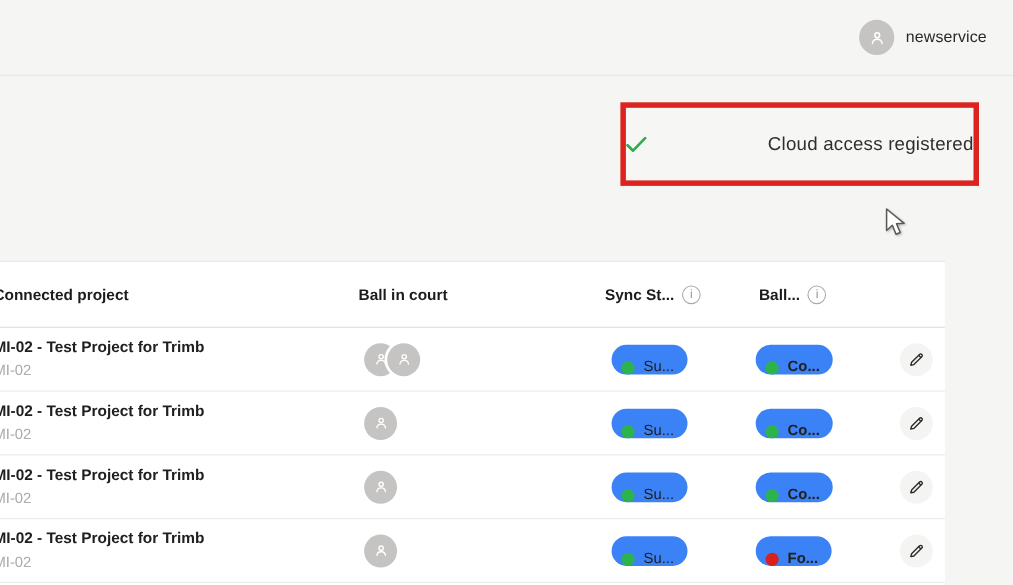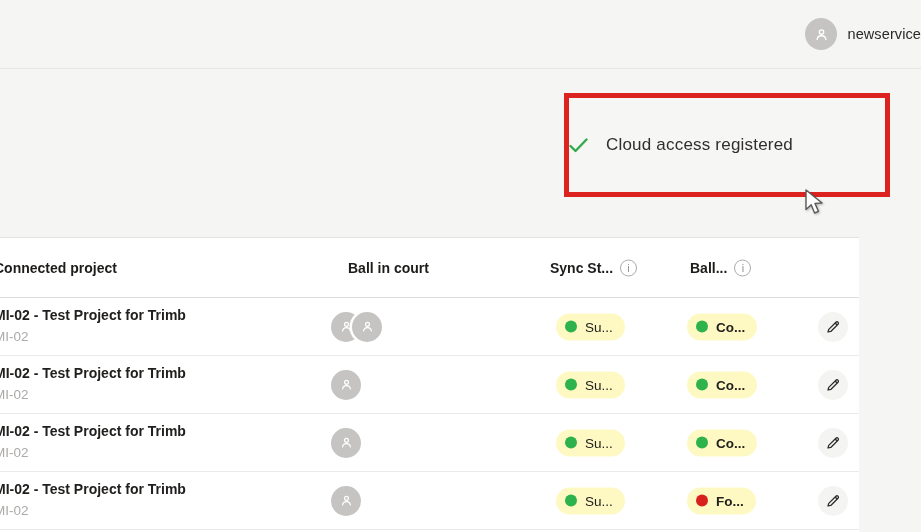--- a/index.html
+++ b/index.html
@@ -10,55 +10,56 @@
     font-family:"Liberation Sans", sans-serif;
     overflow:hidden;
     color:#21201e;
   }
 
   
   .topbar {
     position:absolute; top:0; left:0; width:921px; height:69px;
     border-bottom:1px solid #e6e6e4;
     display:flex; align-items:center; justify-content:flex-end;
+    padding-right:24px;
   }
   .user-menu { display:flex; align-items:center; gap:10px; cursor:pointer; }
   .avatar {
     width:32px; height:32px; border-radius:50%;
     background:#c5c4c2; display:flex; align-items:center; justify-content:center;
     flex:0 0 auto;
   }
   .username { font-size:14.5px; font-weight:500; color:#2a2927; letter-spacing:.1px; }
 
   
   .toast-annotation {
-    position:absolute; left:564px; top:93px; width:326px; height:104px;
+    position:absolute; left:564px; top:93px; width:326px; height:76px;
     border:5px solid #dc231f;
     background:#f6f6f4;
-    display:flex; align-items:center; justify-content:flex-start; gap:18px;
+    display:flex; align-items:center; justify-content:space-between; gap:0;
   }
   .toast-text { font-size:17px; color:#302f2d; letter-spacing:.2px; }
 
   
   .cursor { position:absolute; left:803px; top:188px; filter:drop-shadow(1px 1px 1px rgba(0,0,0,.25)); }
 
   
   .table {
     position:absolute; left:-8px; top:237px; width:867px;
     background:#ffffff;
     border-top:1px solid #e3e3e1;
   }
   .thead { position:relative; height:60px; border-bottom:1px solid #dcdcda; }
   .th {
     position:absolute; top:50%; transform:translateY(-50%);
     font-size:14px; font-weight:700; color:#1d1c1b;
     display:flex; align-items:center; gap:7px; white-space:nowrap;
   }
   .th-project { left:2px; }
-  .th-ball    { left:356px; }
+  .th-ball    { left:334px; }
   .th-sync    { left:558px;justify-content:space-between; }
   .th-conn    { left:698px; }
   .info-icon {
     width:17px; height:17px; border-radius:50%;
     border:1.6px solid #ababa9; color:#939391;
     font-size:11px; font-weight:400;
     display:flex; align-items:center; justify-content:center;
     cursor:pointer;
   }
 
@@ -73,22 +74,22 @@
     position:absolute; left:2px; top:31px;
     font-size:13.5px; color:#abaaa8; white-space:nowrap;
   }
 
   .avatars { position:absolute; left:339px; top:50%; transform:translateY(-50%); display:flex; }
   .avatars .avatar { width:30px; height:30px; }
   .avatars .avatar.overlap { margin-left:-9px; box-shadow:0 0 0 2.5px #ffffff; }
 
   .pill {
     position:absolute; top:50%; transform:translateY(-50%);
-    height:27px; border-radius:14px; background:#fef9c3;
-    display:flex; align-items:center; gap:8px;
+    height:27px; border-radius:14px; background:#3b82f6;
+    display:flex; align-items:flex-end; gap:8px;
     padding:0 12px 0 9px;
     font-size:13.5px; color:#21201e; white-space:nowrap;
   }
   .pill-sync { left:564px; }
   .pill-conn { left:695px;font-weight:bold; }
   .dot { width:12px; height:12px; border-radius:50%; flex:0 0 auto; }
 
   .edit-btn {
     position:absolute; left:826px; top:50%; transform:translateY(-50%);
     width:30px; height:30px; border-radius:50%;

